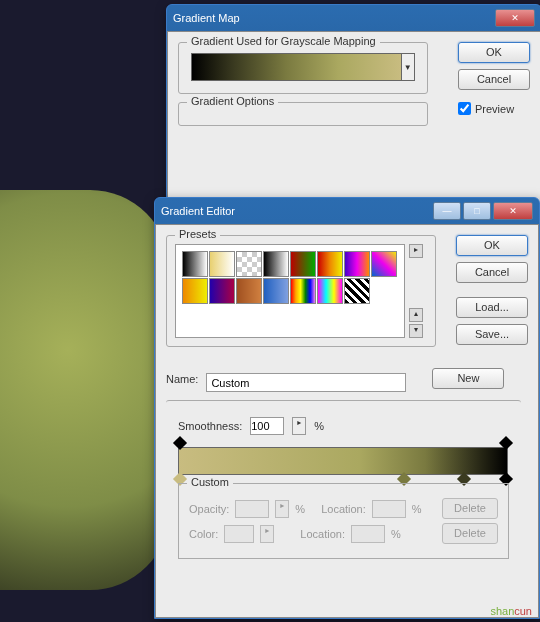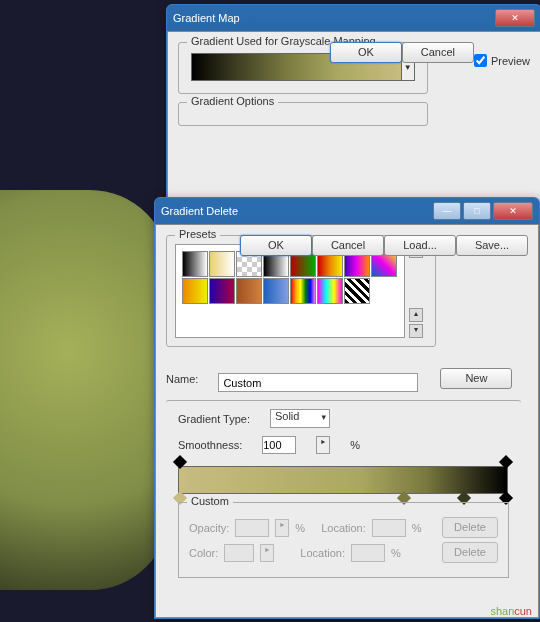--- a/index.html
+++ b/index.html
@@ -9,37 +9,37 @@
 .titlebar{height:26px;display:flex;align-items:center;padding:0 6px;color:#fff;font-size:12px}
 .titlebar .spacer{flex:1}
 .winbtns{display:flex;gap:0}
 .winbtn{width:28px;height:18px;background:linear-gradient(#d0e0f5,#a0c0e0);border:1px solid #5a7a9a;border-radius:2px;display:flex;align-items:center;justify-content:center;margin-left:2px;cursor:pointer;font-size:9px}
 .winbtn.close{background:linear-gradient(#e89090,#c04040);color:#fff;width:40px}
 .body{background:#ececec;border:1px solid #888;padding:10px;color:#333}
 .fieldset{border:1px solid #aaa;border-radius:3px;padding:10px 12px 12px;margin-bottom:8px;position:relative}
 .legend{position:absolute;top:-8px;left:8px;background:#ececec;padding:0 4px;font-size:11px}
 .btn{width:72px;height:21px;background:linear-gradient(#fdfdfd,#e2e2e2);border:1px solid #888;border-radius:3px;cursor:pointer;display:block;margin-bottom:6px;text-align:center;line-height:19px}
 .btn.primary{border:1px solid #3a7bc8;box-shadow:0 0 2px #3a7bc8}
-.rcol{position:absolute;right:10px;top:10px;display:flex;flex-direction:row;align-items:flex-end}
+.rcol{position:absolute;right:10px;top:10px;display:flex;flex-direction:column;align-items:flex-start}
 .chk{display:flex;align-items:center;gap:4px;margin:2px 0}
 .chk input{width:13px;height:13px}
 .grad-strip{width:220px;height:28px;border:1px solid #666;background:linear-gradient(90deg,#000 0%,#3a3a20 20%,#7a7a40 45%,#aaa860 70%,#c8bc80 100%);position:relative}
 .grad-ctrl{display:flex}
 .grad-dd{width:14px;height:28px;border:1px solid #666;border-left:none;background:#eee;display:flex;align-items:center;justify-content:center;font-size:8px;cursor:pointer}
 #d1{left:166px;top:4px;width:376px}
 #d1 .body{height:182px;position:relative}
 #d2{left:154px;top:197px;width:386px}
 #d2 .body{height:394px;position:relative}
 .preset-box{border:1px solid #999;background:#fff;padding:6px;width:230px;height:94px;overflow:hidden}
 .preset-grid{display:flex;flex-wrap:wrap;gap:1px}
 .sw{width:26px;height:26px;border:1px solid #888;cursor:pointer}
 .preset-area{display:flex;gap:4px}
 .preset-side{display:flex;flex-direction:column;gap:2px}
 .ps-btn{width:14px;height:14px;border:1px solid #999;background:#ddd;font-size:8px;text-align:center;cursor:pointer}
-.row{display:flex;align-items:center;gap:20px;margin:8px 0}
+.row{display:flex;align-items:center;gap:8px;margin:8px 0}
 .txt{border:1px solid #999;background:#fff;height:19px;padding:0 4px;flex:1}
 .sel{border:1px solid #999;background:#fff;height:19px;padding:0 14px 0 4px;position:relative;cursor:pointer}
 .sel:after{content:"▾";position:absolute;right:3px;top:2px;font-size:9px}
 .num{width:34px;height:18px;border:1px solid #999;background:#fff;text-align:left}
 .step{width:14px;height:18px;border:1px solid #999;background:#eee;font-size:8px;text-align:center;cursor:pointer}
 .grad-edit{width:330px;height:28px;border:1px solid #666;background:linear-gradient(90deg,#c8bc80 0%,#aaa860 55%,#7a7a40 75%,#3a3a20 88%,#000 100%);margin:12px 0 8px;position:relative}
 .stop{position:absolute;width:10px;height:10px;background:#444;bottom:-10px;transform:rotate(45deg);cursor:pointer}
 .ostop{position:absolute;width:10px;height:10px;background:#000;top:-10px;transform:rotate(45deg);cursor:pointer}
 .stops-fs{border:1px solid #aaa;padding:10px;position:relative}
 .stop-row{display:flex;align-items:center;gap:6px;margin:4px 0;color:#999}
@@ -76,21 +76,21 @@
       <label class="chk" style="margin-top:6px">
           <input type="checkbox" checked="" style="">
           <span>Preview</span>
         </label>
     </div>
   </div>
 </div>
 
 <div class="dialog" id="d2">
   <div class="titlebar">
-    <span>Gradient Delete</span>
+    <span>Gradient Editor</span>
     <span class="spacer"></span>
     <div class="winbtns">
       <div class="winbtn">—</div>
       <div class="winbtn">□</div>
       <div class="winbtn close">✕</div>
     </div>
   </div>
   <div class="body">
     <div class="fieldset" style="width:270px;padding:8px">
       <div class="legend">Presets</div>
@@ -126,28 +126,24 @@
       <div class="btn primary">OK</div>
       <div class="btn">Cancel</div>
       <div style="height:8px"></div>
       <div class="btn">Load...</div>
       <div class="btn">Save...</div>
     </div>
 
     <div class="row" style="margin-top:18px">
       <span>Name:</span>
       <input class="txt" style="width: 200px; flex: 0 0 auto; margin-top: 8px;" value="Custom">
-      <div class="btn" style="margin:0 0 0 2px">New</div>
+      <div class="btn" style="margin:0 0 0 18px">New</div>
     </div>
 
     <div class="fieldset" style="width:355px;border:none;border-top:1px solid #aaa;padding-top:8px">
-      <div class="row" style="margin:0">
-        <span>Gradient Type:</span>
-        <div class="sel" style="width:60px"><span>Solid</span></div>
-      </div>
       <div class="row">
         <span>Smoothness:</span>
         <input class="num" value="100" style="">
         <div class="step">▸</div>
         <span>%</span>
       </div>
 
       <div class="grad-edit">
         <div class="ostop" style="left:-4px"></div>
         <div class="ostop" style="right:-4px"></div>

